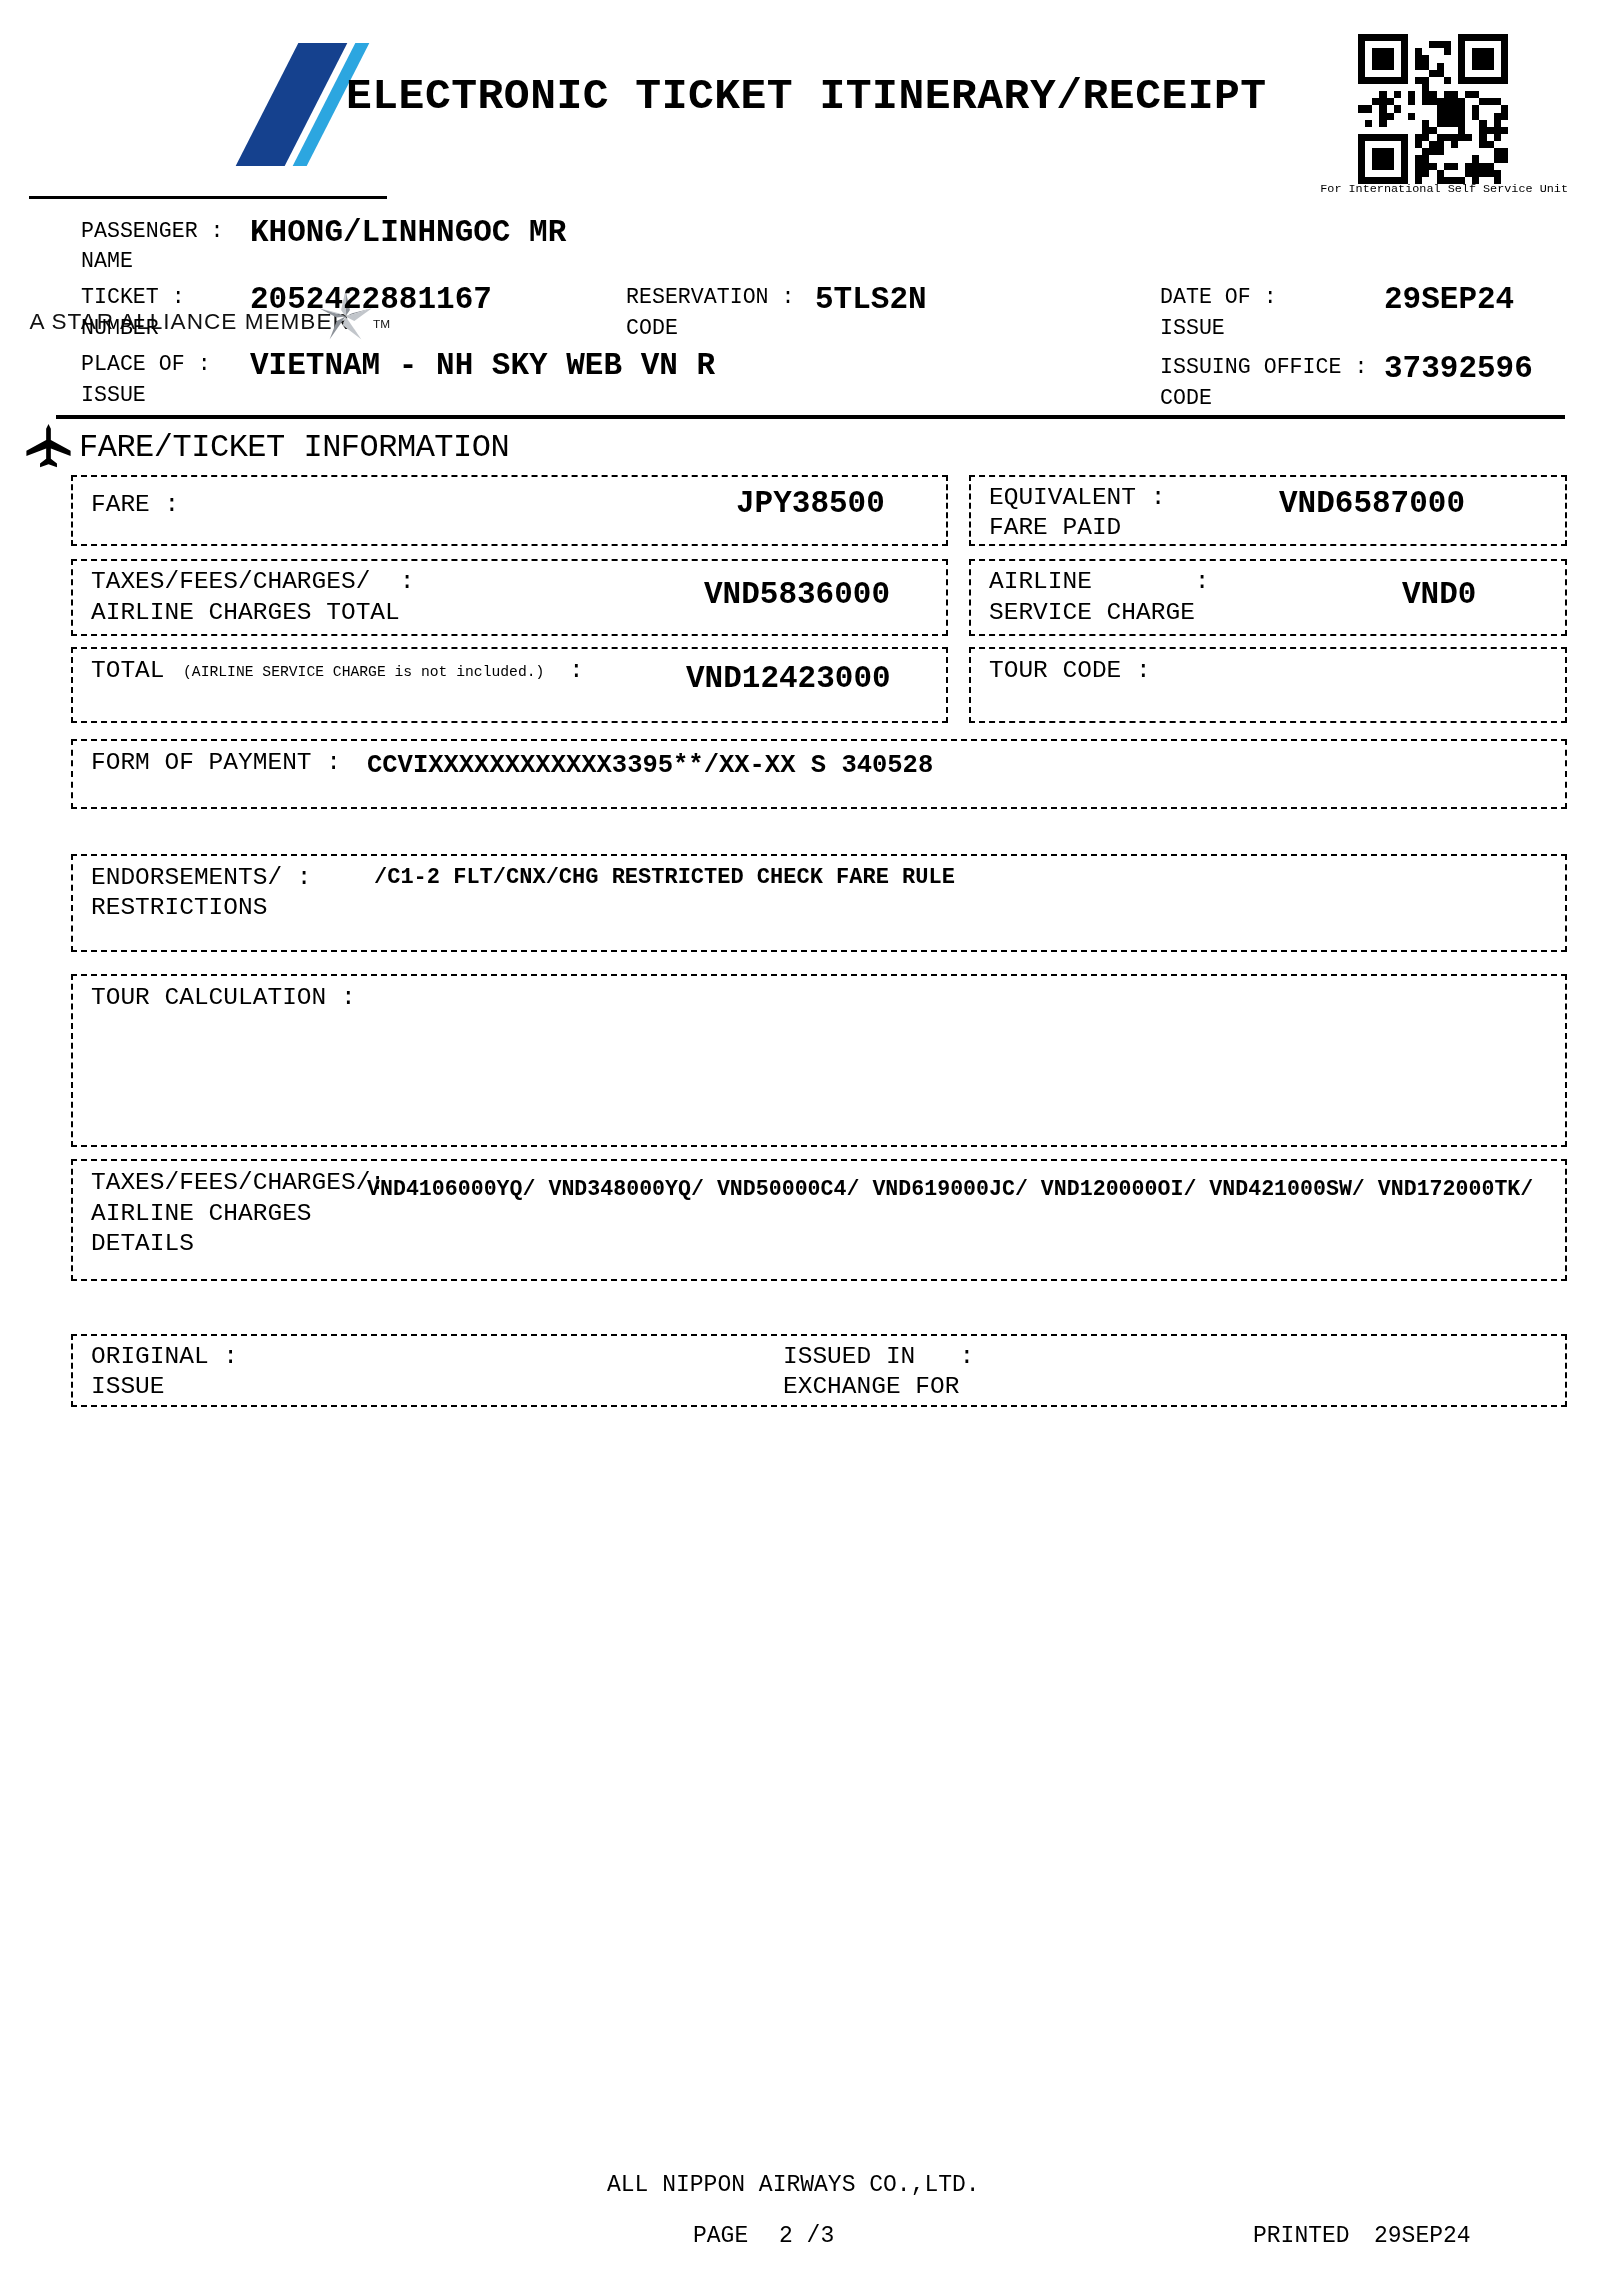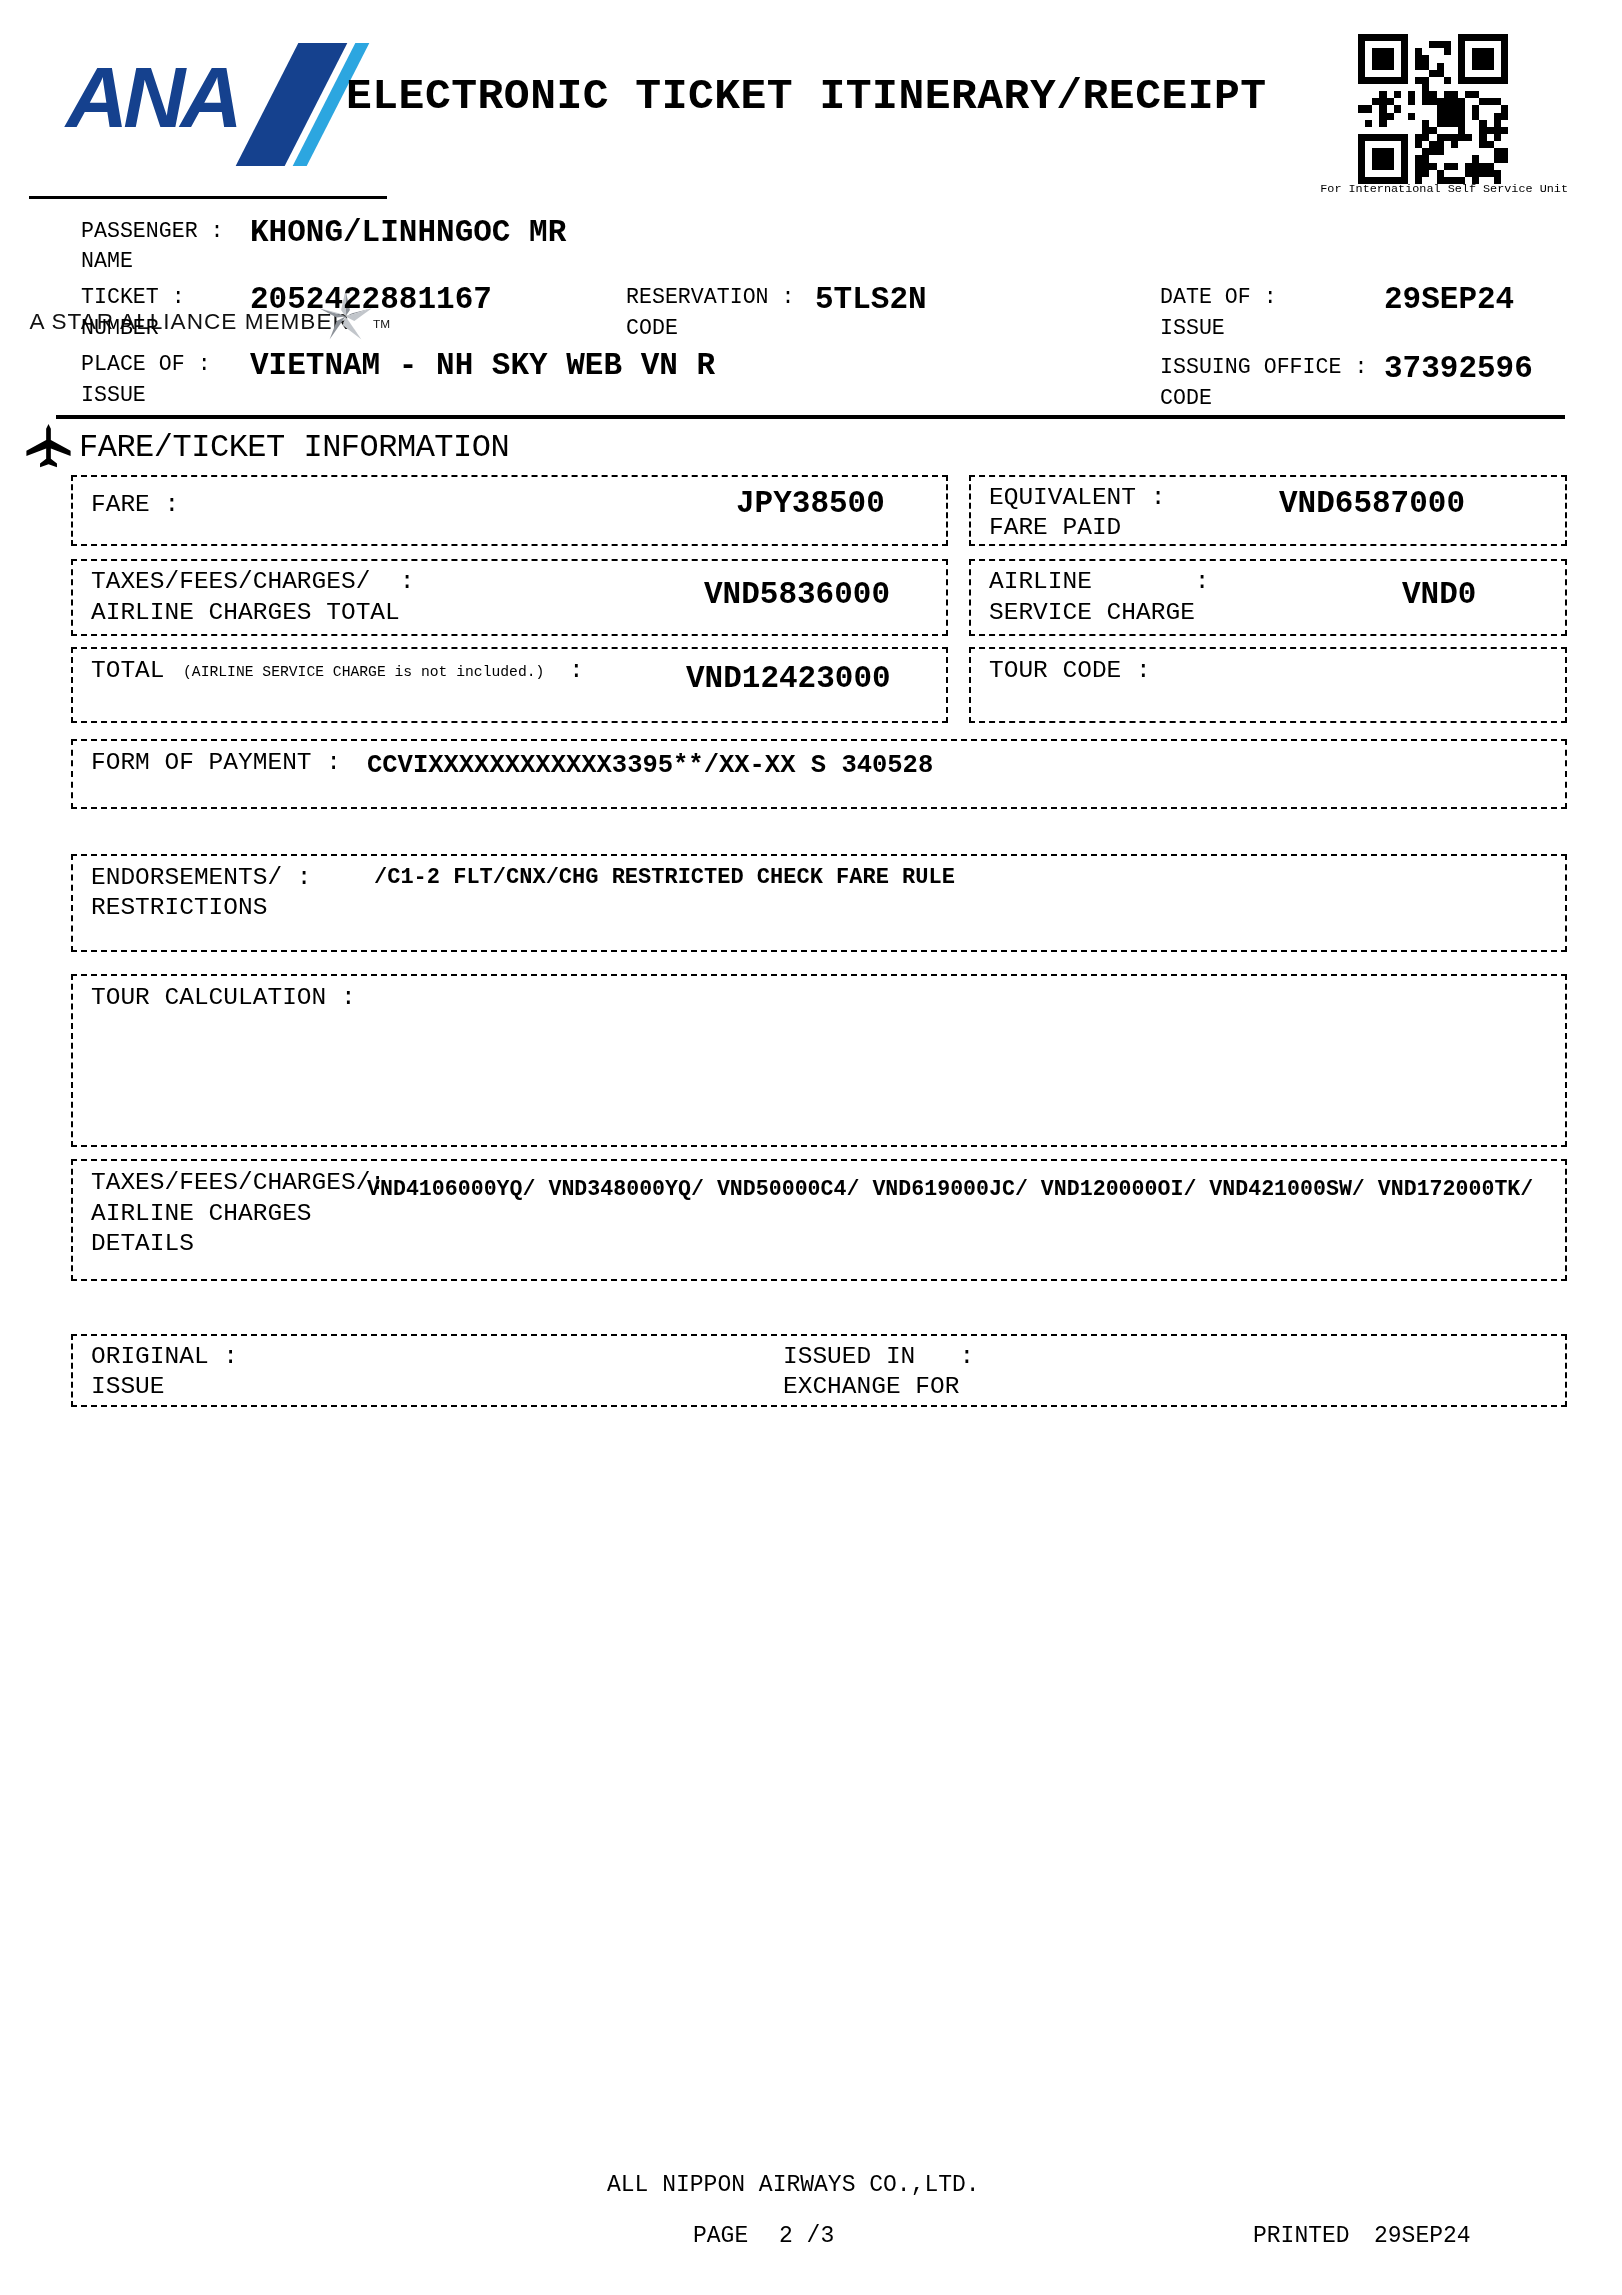--- a/index.html
+++ b/index.html
@@ -22,21 +22,20 @@
   .rule{position:absolute;background:#000;}
   .alliance{font-family:"Liberation Sans",sans-serif;font-size:22.6px;letter-spacing:1px;color:#111;}
   .tm{font-family:"Liberation Sans",sans-serif;font-size:11.8px;color:#111;}
   .qrcap{font-size:11.8px;text-align:right;}
 </style>
 </head>
 <body>
 
 <div class="page">
 
-  <div class="abs anaword t" style="left:66px;top:52px;">ANA</div>
   <div class="slash" style="left:267px;top:43px;width:49px;height:123px;background:#15418e;"></div>
   <div class="slash" style="left:324px;top:43px;width:13.7px;height:123px;background:#2ca6e0;"></div>
   <div class="rule" style="left:29.4px;top:196px;width:358px;height:3.4px;"></div>
   <div class="abs alliance t" style="left:29.4px;top:310px;">A STAR ALLIANCE MEMBER</div>
   <div class="abs" style="left:318px;top:289px;width:55px;height:55px;">
     <svg viewBox="0 0 100 100" width="55" height="55">
       <g>
         <polygon points="50,2 58,38 50,50" fill="#8d9299"></polygon>
         <polygon points="50,2 42,38 50,50" fill="#c2c6cb"></polygon>
         <polygon points="98,35 62,44 50,50" fill="#8d9299"></polygon>

